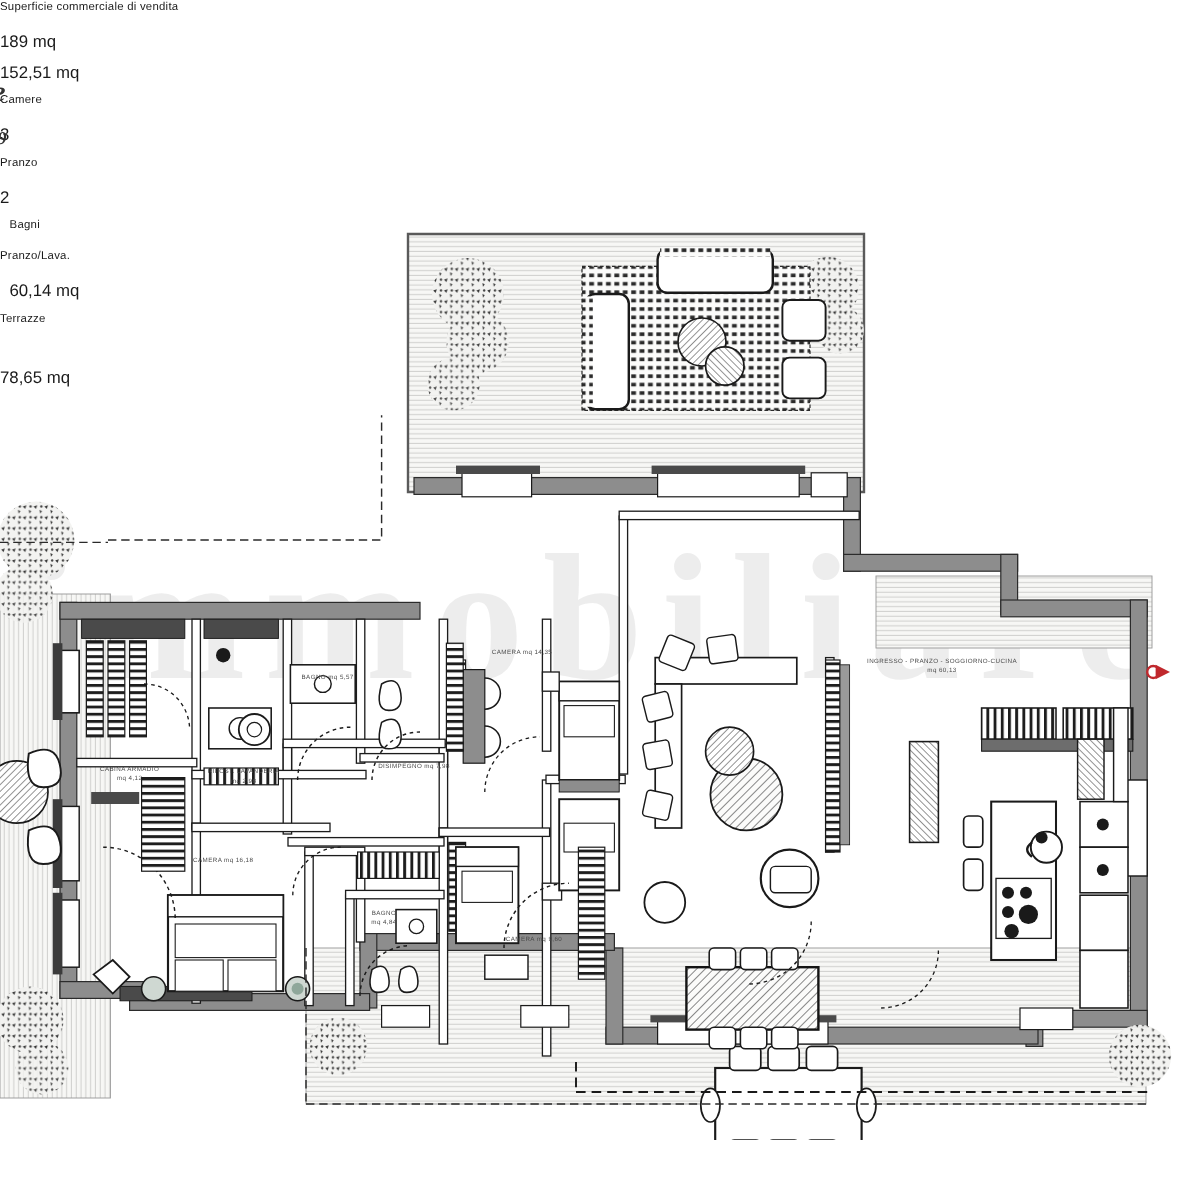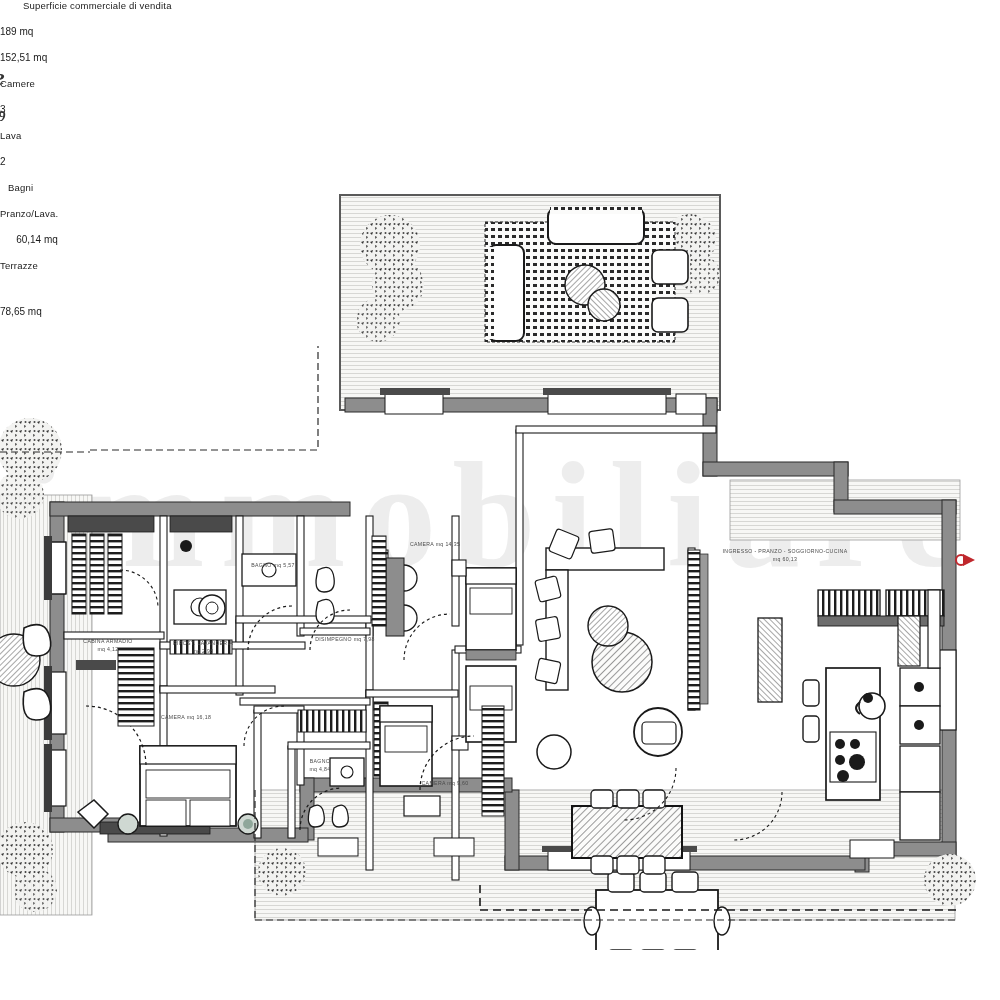--- a/index.html
+++ b/index.html
@@ -6,21 +6,21 @@
   body{width:1000px;height:1000px;overflow:hidden;
        font-family:"Liberation Sans", sans-serif;color:#1a1a1a;}
   #stage{position:relative;width:1000px;height:1000px;background:#fff;}
 
   
   .cut-text{position:absolute;font-family:"Liberation Serif",serif;
             font-weight:700;font-style:italic;color:#333;}
   #cut-a{left:-6px;top:64px;font-size:24px;}
   #cut-b{left:-2px;top:108px;font-size:15px;}
   .cell.lbl{font-size:9.5px;letter-spacing:.2px;}
-  .cell.val{font-size:10px;}
+  .cell.val{font-size:14px;}
 
   
   #plan{position:absolute;left:0;top:150px;width:1000px;height:800px;}
   #plan svg{display:block;}
 
   
   .rlabel{position:absolute;font-family:"Liberation Sans",sans-serif;
           font-size:5.2px;letter-spacing:.35px;color:#4a4a4a;
           white-space:nowrap;text-align:center;line-height:1.45;
           transform:translate(-50%,-50%);}
@@ -39,29 +39,29 @@
 </head>
 <body>
 
 <div id="stage">
 
   <div class="cut-text" id="cut-a">e</div>
   <div class="cut-text" id="cut-b">9</div>
 
   <div>
 
-    <div class="cell lbl" style="left:150px;top:110px;width:255px;height:26px;padding-left:23px;">Superficie commerciale di vendita</div>
+    <div class="cell lbl" style="left:150px;top:110px;width:255px;height:26px;">Superficie commerciale di vendita</div>
     <div class="cell val" style="left:404px;top:110px;width:70px;height:26px;">189 mq</div>
 
     <div class="cell val" style="left:404px;top:148px;width:70px;height:26px;">152,51 mq</div>
 
     <div class="cell lbl" style="left:584px;top:110px;width:100px;height:26px;">Camere</div>
     <div class="cell val" style="left:683px;top:110px;width:74px;height:26px;">3</div>
 
-    <div class="cell lbl" style="left:772px;top:110px;width:88px;height:26px;">Lava</div>
+    <div class="cell lbl" style="left:772px;top:110px;width:88px;height:26px;">Pranzo</div>
     <div class="cell val" style="left:859px;top:110px;width:90px;height:26px;">2</div>
 
     <div class="cell lbl" style="left:964px;top:110px;width:80px;height:26px;justify-content:flex-start;padding-left:8px;">Bagni</div>
 
     <div class="cell lbl" style="left:584px;top:148px;width:100px;height:26px;">Pranzo/Lava.</div>
     <div class="cell val" style="left:683px;top:148px;width:74px;height:26px;text-align:center;">60,14 mq</div>
 
     <div class="cell lbl" style="left:772px;top:148px;width:88px;height:26px;">Terrazze</div>
     <div class="cell val" style="left:859px;top:148px;width:90px;height:26px;margin-top:20px;">78,65 mq</div>
   </div>

